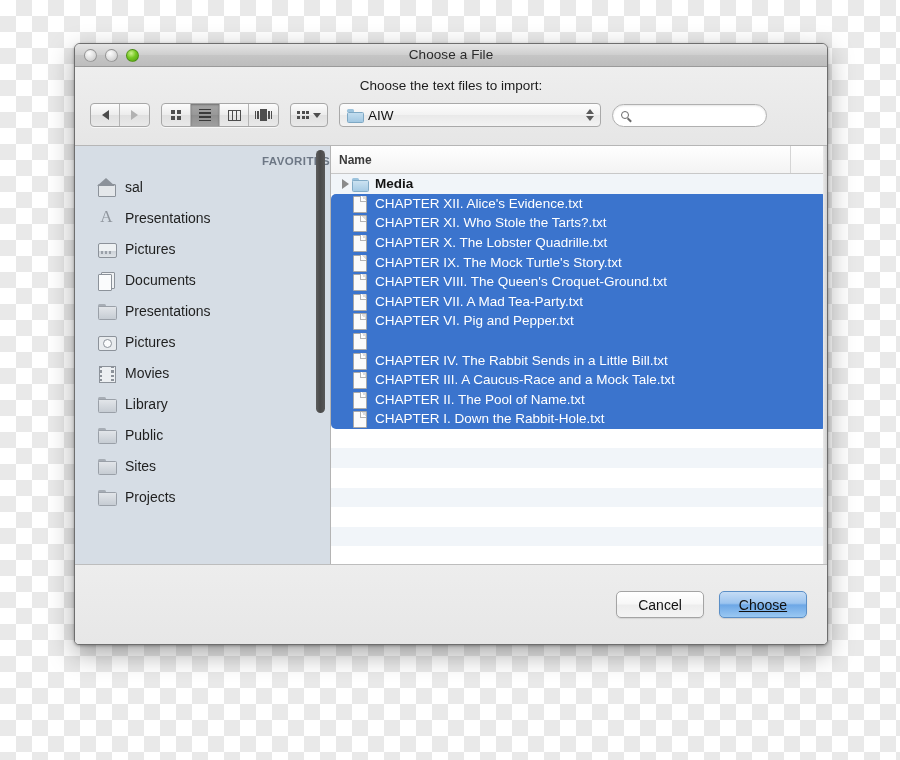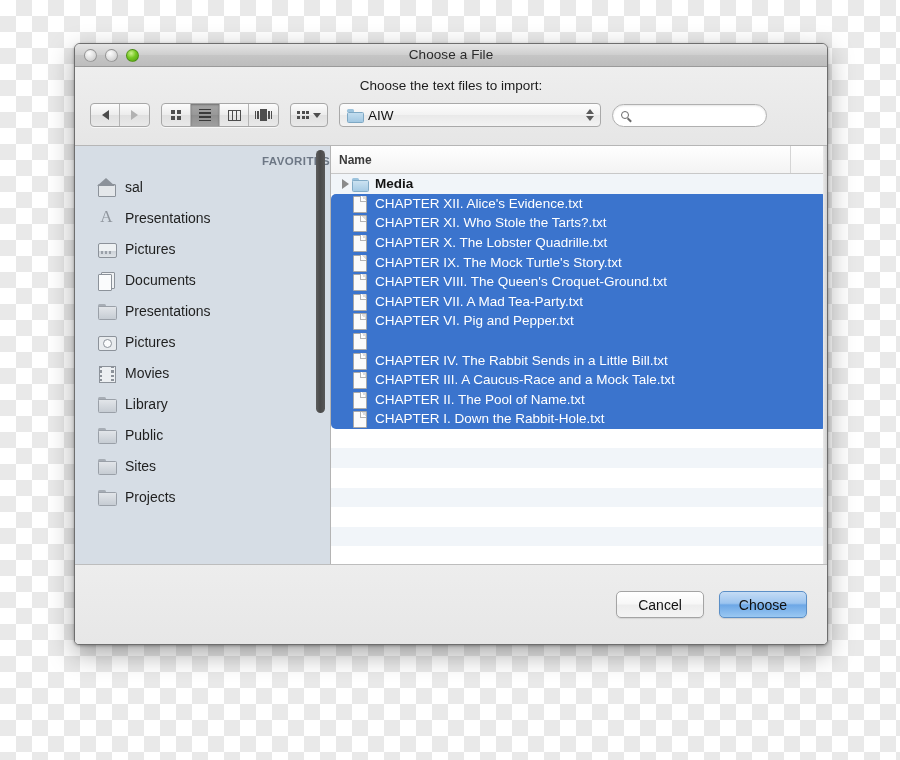--- a/index.html
+++ b/index.html
@@ -318,20 +318,21 @@
   .btn.normal {
     background: linear-gradient(to bottom, #ffffff 0%, #f7f7f7 48%, #ededed 52%, #f4f4f4 100%);
     color: #131313;
     box-shadow: 0 1px 1px rgba(0,0,0,.09);
   }
   .btn.default {
     background: linear-gradient(to bottom, #c5dcf5 0%, #9cc4ef 45%, #6da7e6 52%, #9ac8f2 100%);
     border-color: #5b8fc7;
     color: #101010;
     box-shadow: 0 1px 1px rgba(0,0,0,.12);
+    text-decoration: underline;
   }
 </style>
 </head>
 <body>
 
 <div id="window">
 
   <div id="titlebar">
     <div class="lights">
       <div class="light gray"></div>

